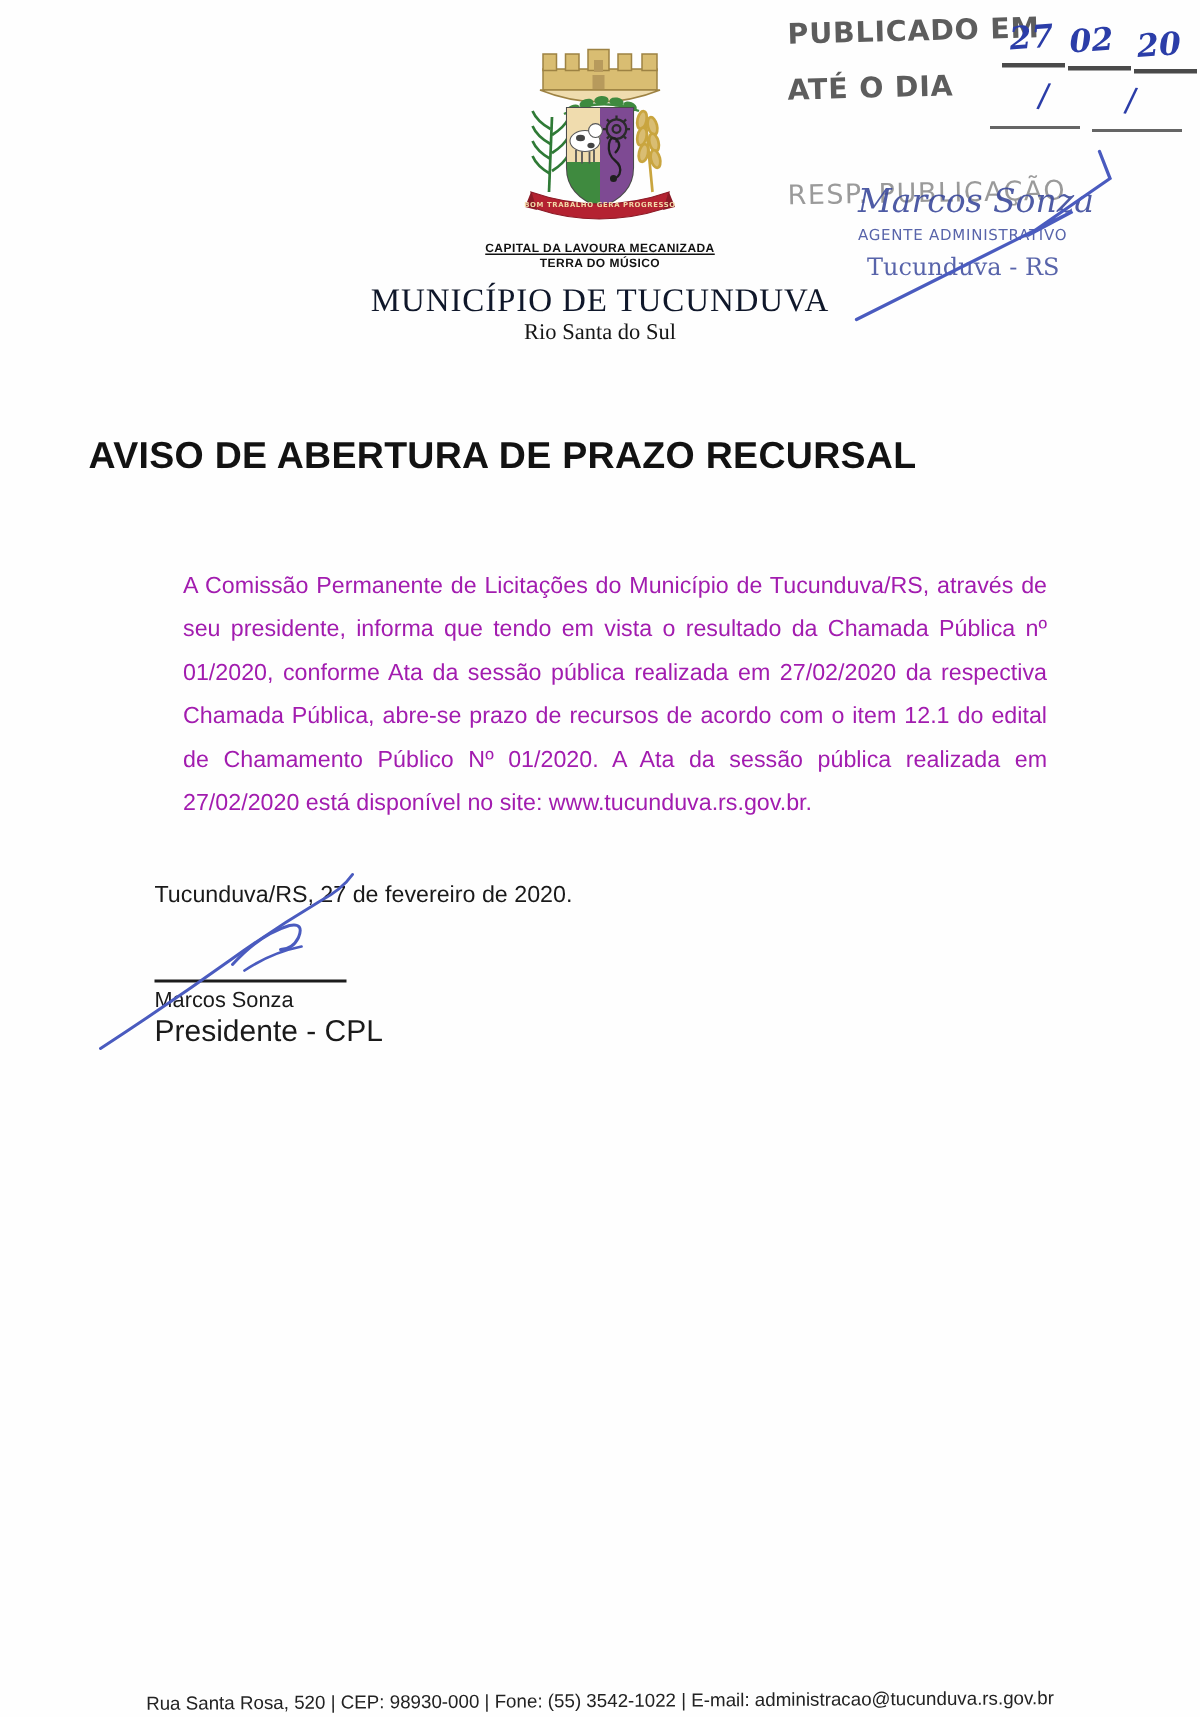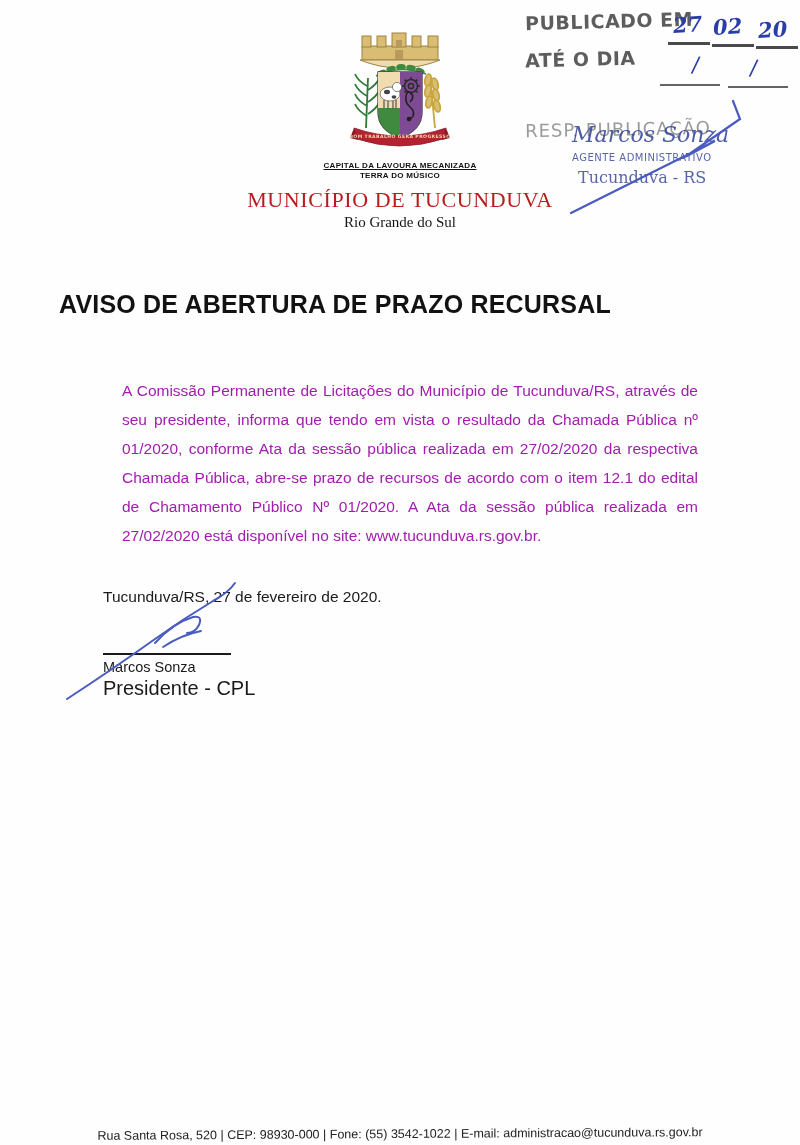--- a/index.html
+++ b/index.html
@@ -51,21 +51,21 @@
     font-weight: bold;
     letter-spacing: 0.3px;
     margin-top: 1px;
     color: #111;
   }
   .muni-name {
     font-family: "Liberation Serif", serif;
     font-size: 22px;
     letter-spacing: 0.6px;
     margin-top: 7px;
-    color: #b91c1c;
+    color: #0f172a;
   }
   .muni-state {
     font-family: "Liberation Serif", serif;
     font-size: 15px;
     margin-top: 1px;
     color: #151515;
   }
 
   
   .stamp-block {
@@ -343,21 +343,21 @@
         <path d="M14 104 q46 16 92 0 l-3 11 q-44 14 -86 0 z" fill="#b42231" stroke="#8c1a26" stroke-width="0.8"></path>
         <path d="M14 104 l-4 10 l8 2 z" fill="#8c1a26"></path>
         <path d="M106 104 l4 10 l-8 2 z" fill="#8c1a26"></path>
         <text x="60" y="114" font-family="DejaVu Sans, sans-serif" font-size="4.6" font-weight="bold" fill="#f2d9a8" text-anchor="middle" letter-spacing="0.4">BOM TRABALHO GERA PROGRESSO</text>
       </g>
     </svg>
 
     <div class="crest-sub1">CAPITAL DA LAVOURA MECANIZADA</div>
     <div class="crest-sub2">TERRA DO MÚSICO</div>
     <div class="muni-name">MUNICÍPIO DE TUCUNDUVA</div>
-    <div class="muni-state">Rio Grande do Sul</div>
+    <div class="muni-state">Rio Santa do Sul</div>
   </div>
 
   <div class="stamp-block">
     <div class="stamp-pub">PUBLICADO EM</div>
     <div class="stamp-ate">ATÉ O DIA</div>
 
     <div class="hw hw-day">27</div>
     <div class="hw hw-month">02</div>
     <div class="hw hw-year">20</div>
 

